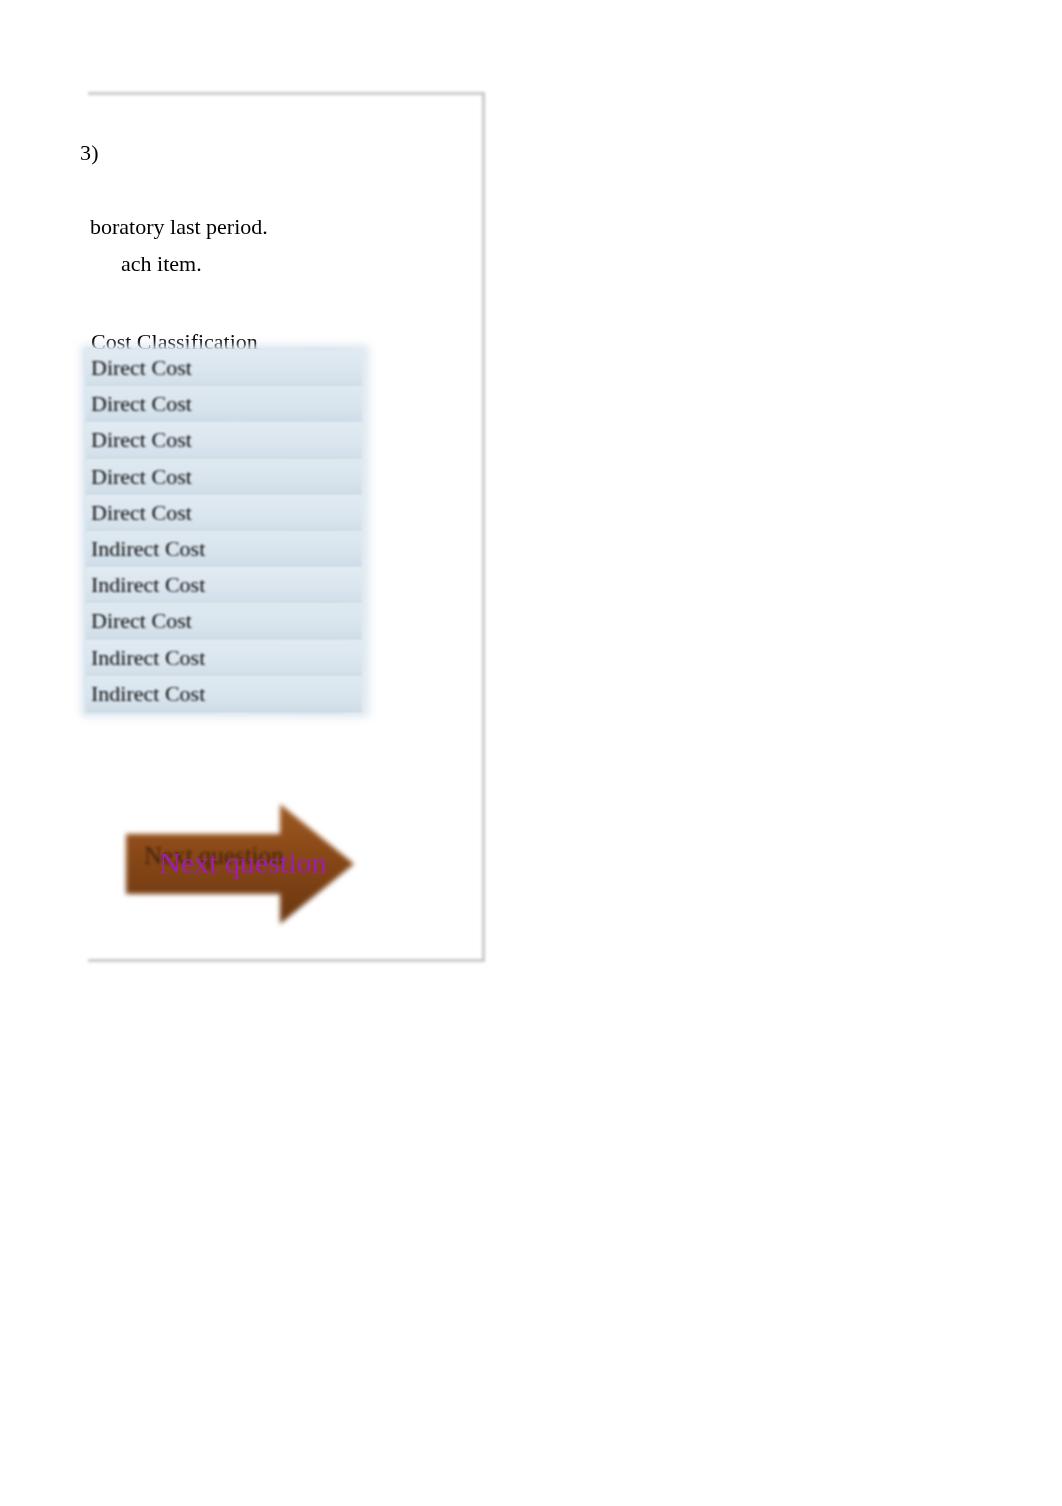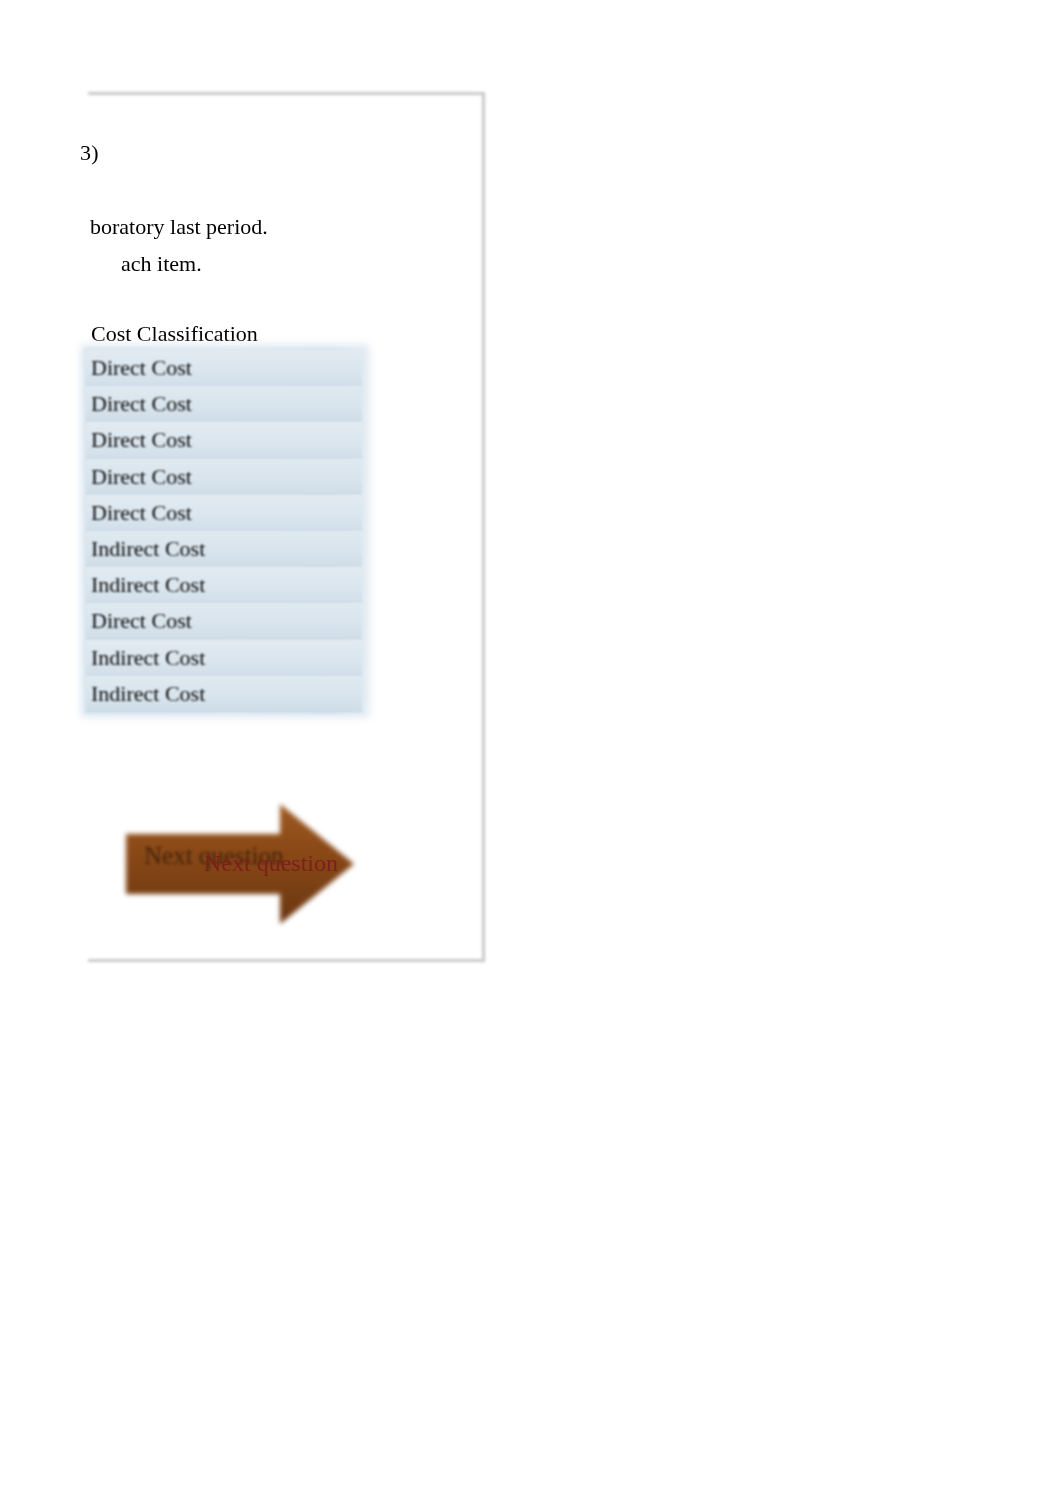--- a/index.html
+++ b/index.html
@@ -57,21 +57,21 @@
     font-size: 22px;
     line-height: 30px;
     filter: blur(0.45px);
   }
   .body-line.l1 { top: 212px; }
   .body-line.l2 { top: 249px; margin-left: 31px; }
 
   .col-header {
     position: absolute;
     left: 91px;
-    top: 320px;
+    top: 328px;
     font-size: 22px;
     line-height: 28px;
     filter: blur(0.45px);
   }
 
   
   #classification-list {
     position: absolute;
     left: 84px;
     top: 348px;
@@ -137,25 +137,25 @@
     opacity: .75;
     filter: blur(1.4px);
     text-align: left;
     white-space: nowrap;
   }
   #next-question-label {
     position: absolute;
     left: 28px;
     top: 50px;
     width: 190px;
-    font-size: 24px;
-    line-height: 30px;
-    color: #7f1d1d;
+    font-size: 30px;
+    line-height: 30px;
+    color: #a21caf;
     filter: blur(0.5px);
-    text-align: right;
+    text-align: center;
     white-space: nowrap;
   }
 </style>
 </head>
 <body>
 
 <div id="slide-frame"></div>
 
 <div id="content">
 

